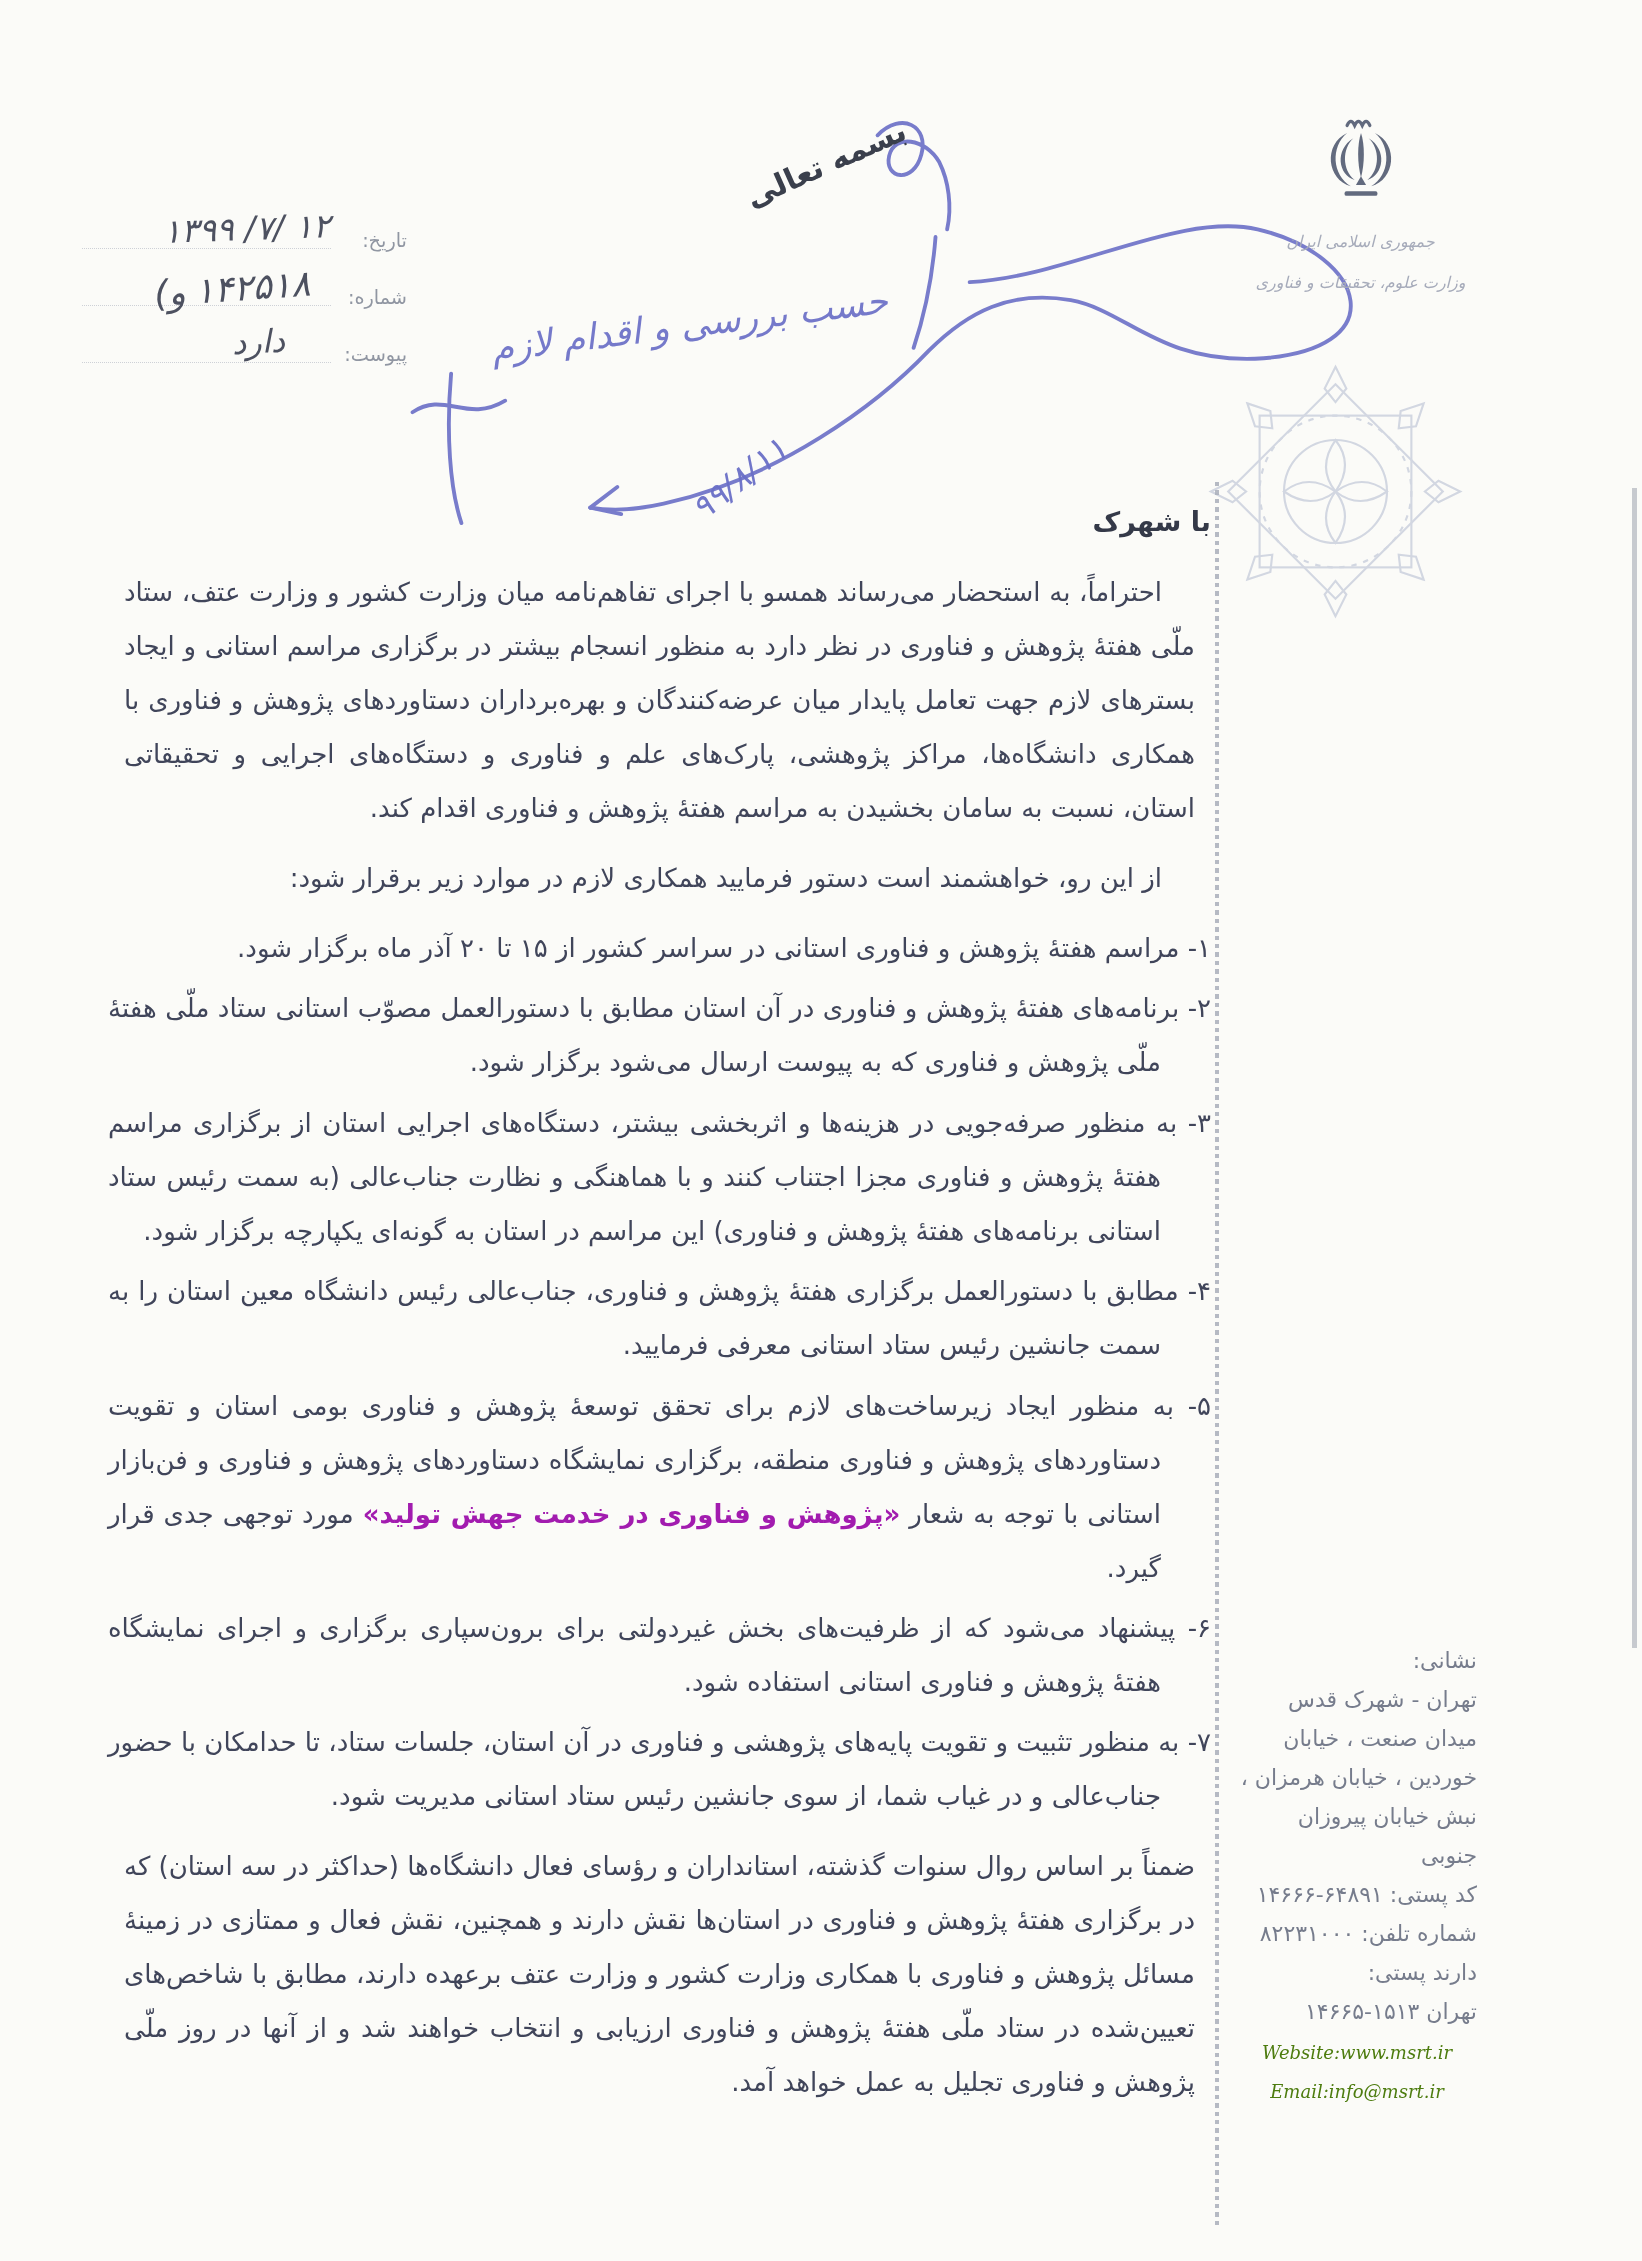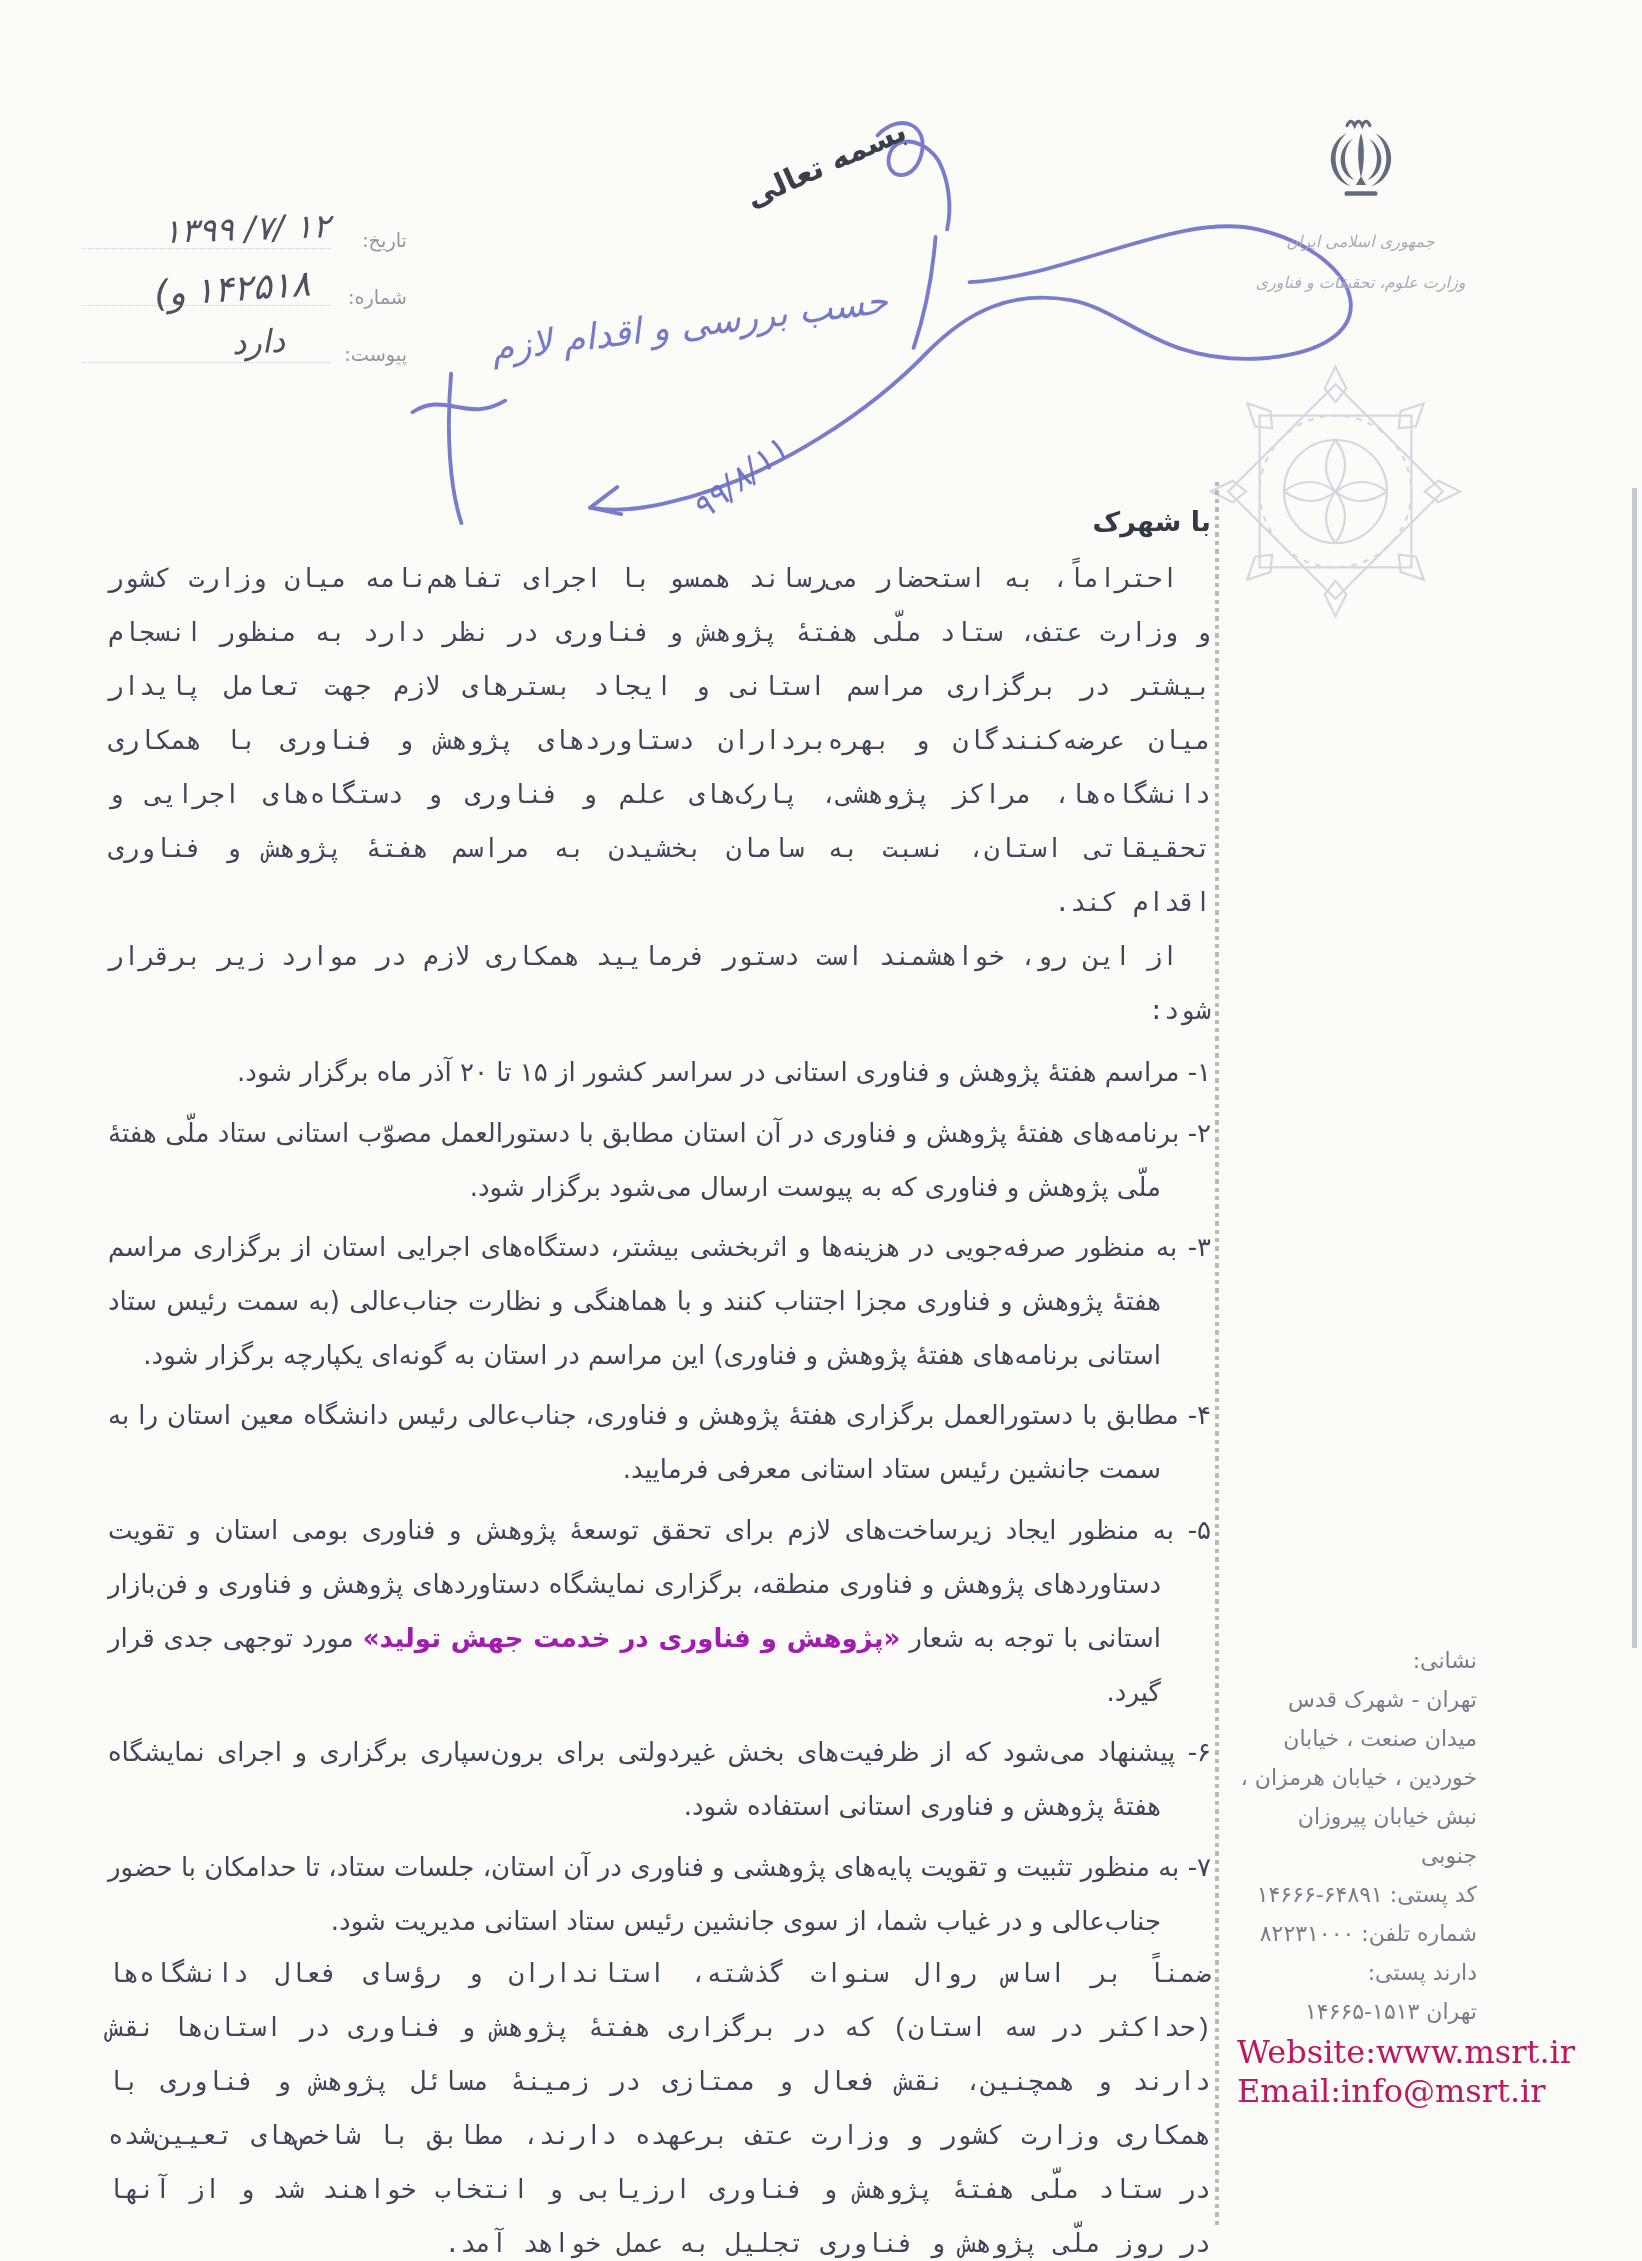--- a/index.html
+++ b/index.html
@@ -24,31 +24,31 @@
   
   .ornament{position:absolute;left:1200px;top:356px;opacity:.85;}
   
   .vline{position:absolute;left:1215px;top:482px;width:3.9px;height:1747px;
          background:repeating-linear-gradient(180deg,#a9aeba 0 4.5px,rgba(0,0,0,0) 4.5px 8.4px);opacity:.85;}
   .scan-edge{position:absolute;left:1632px;top:488px;width:5.2px;height:1160px;background:#b6b9c1;opacity:.75;}
   
   .body{position:absolute;left:108px;top:495px;width:1103px;direction:rtl;text-align:justify;
         font-size:26px;line-height:54px;color:#40455a;}
   .salutation{font-weight:bold;font-size:27px;color:#343948;margin-bottom:3.9px;}
-  .body p{margin:0;font-family:Liberation Mono, monospace;}
+  .body p{margin:16px;}
   .ind{text-indent:33px;}
   .item{padding-right:50px;text-indent:-50px;margin-top:6.4px;}
   .item .num{letter-spacing:1.3px;}
   .closing{margin-top:3.9px;}
   b{color:#a21caf;}
   
   .sidebar{position:absolute;left:1237px;top:1641px;width:240px;direction:rtl;text-align:right;
            font-size:22px;line-height:39px;color:#767c8c;}
-  .sidebar .latin{direction:ltr;text-align:center;font-family:"DejaVu Serif",serif;
-                  font-size:32px;color:#be185d;line-height:37px;margin-top:2.6px;}
+  .sidebar .latin{direction:ltr;text-align:center;font-family:"DejaVu Serif",serif;font-style:italic;
+                  font-size:18px;color:#4d7c0f;line-height:37px;margin-top:2.6px;}
   .sidebar .pair span{display:inline-block;}
   
   .ink{position:absolute;left:0;top:0;pointer-events:none;}
   .annot-text{position:absolute;left:393px;top:304px;width:593px;transform:rotate(-7deg);
               color:#6a6fc7;font-size:36px;font-style:italic;direction:rtl;text-align:center;opacity:.92;}
   .annot-date{position:absolute;left:684px;top:459px;transform:rotate(-38deg);color:#6a6fc7;
               font-size:33px;font-style:italic;direction:ltr;opacity:.95;}
 </style>
 </head>
 <body>

